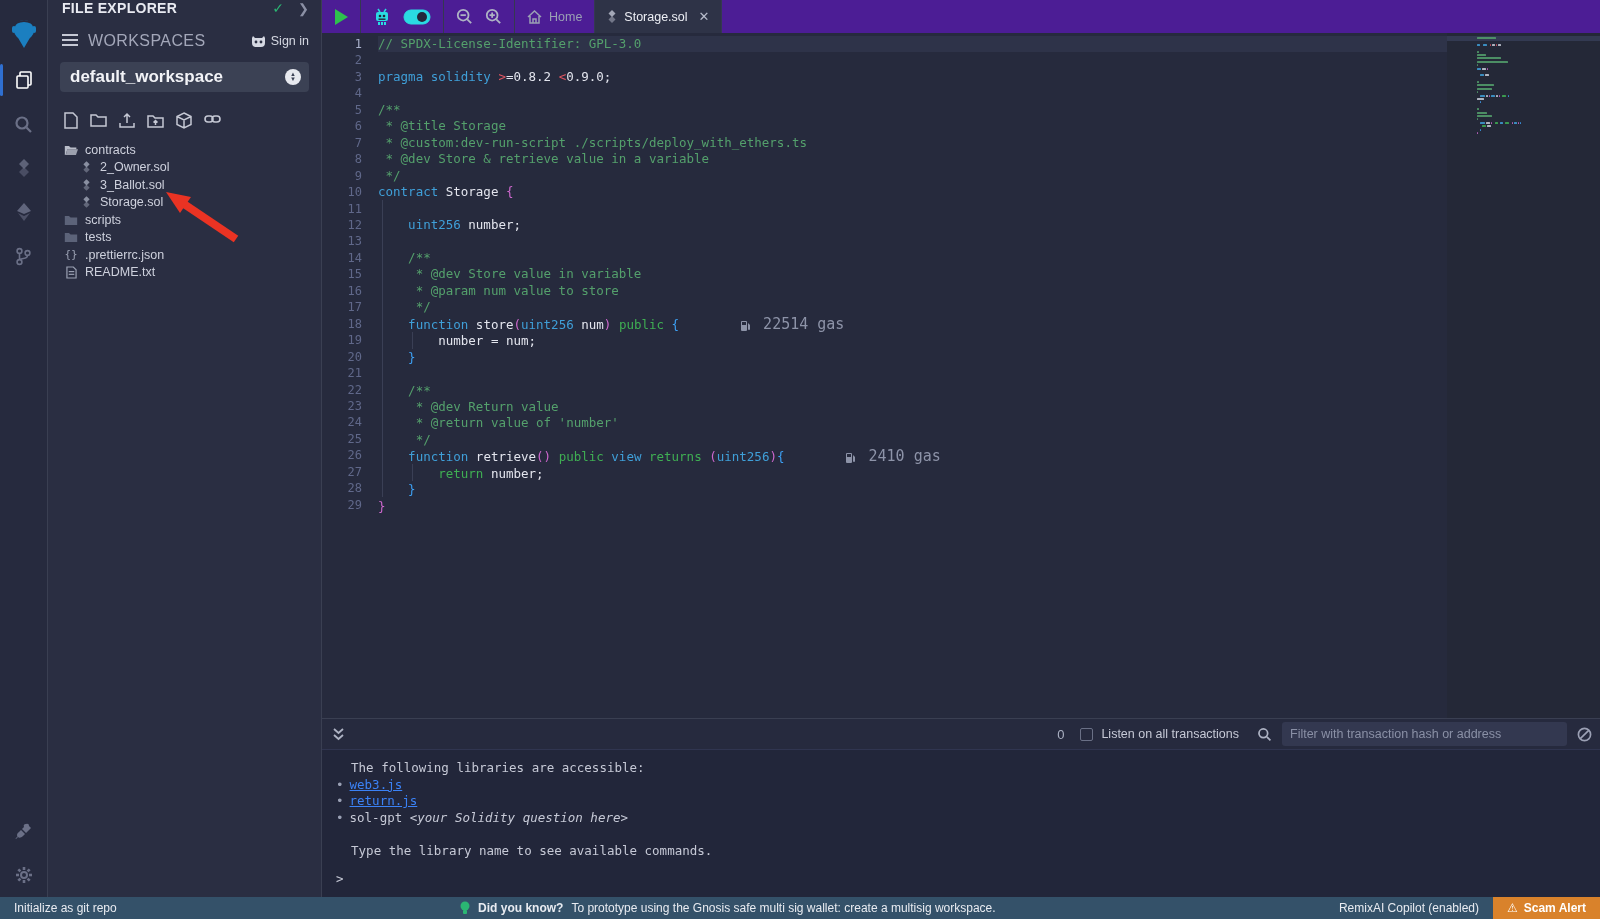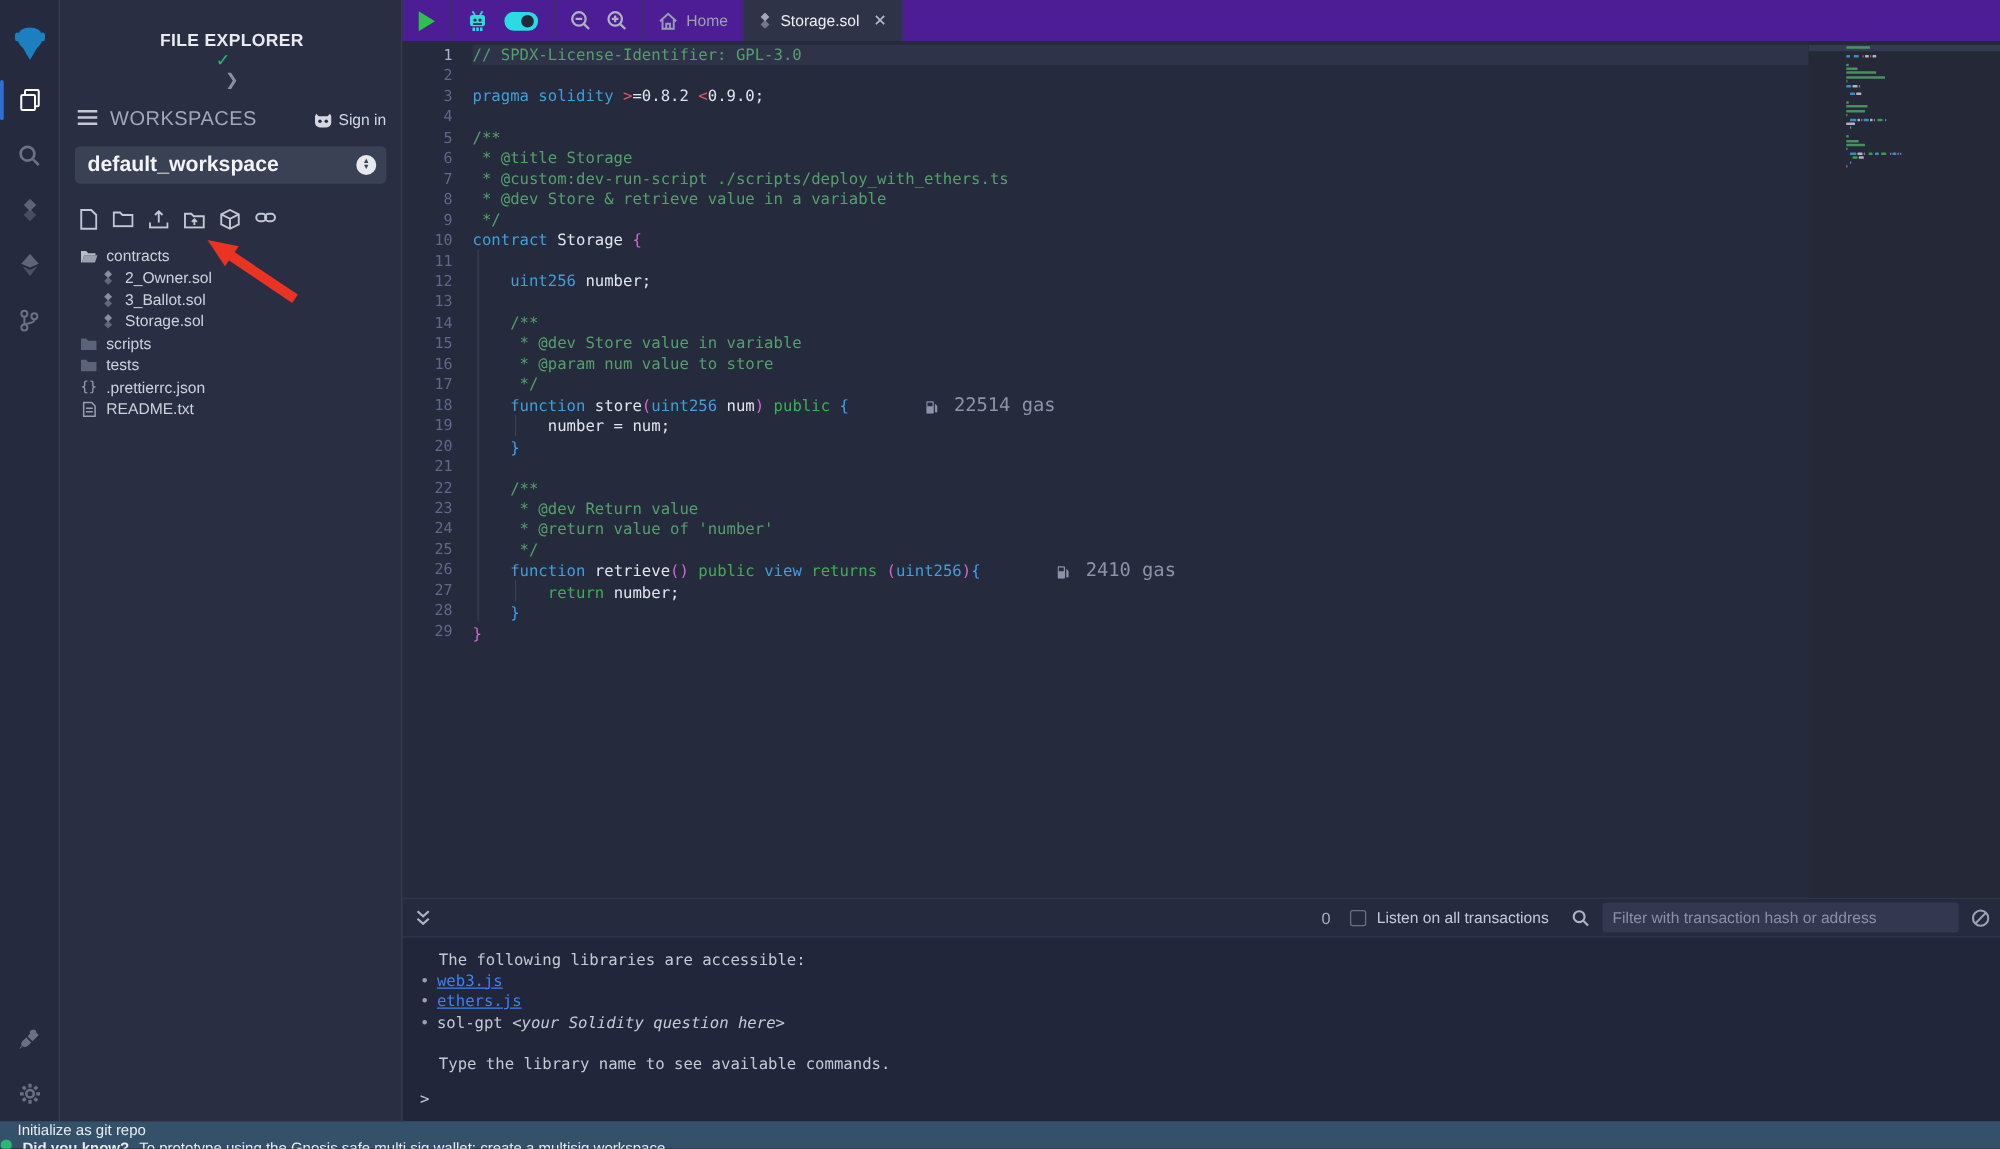--- a/index.html
+++ b/index.html
@@ -16,21 +16,21 @@
                color:#6b7087; position:relative; cursor:pointer; }
   .side-icon.active { color:#ffffff; }
   .side-icon.active::before { content:""; position:absolute; left:0; top:6px; bottom:6px;
                               width:3px; background:#2f6fd0; border-radius:2px; }
   .side-icon svg { display:block; }
   .remix-logo { width:48px; height:50px; display:flex; align-items:center; justify-content:center; }
 
   
   .file-panel { width:274px; background:#2a2e42; border-right:1px solid #3a3f52;
                 position:relative; display:flex; flex-direction:column; }
-  .fp-header { display:flex; align-items:center; padding:24px 12px 10px 14px;flex-direction:column; }
+  .fp-header { display:flex; align-items:center; padding:0 12px 10px 14px; }
   .fp-title { font-size:14px; font-weight:bold; color:#e8eaf1; letter-spacing:.3px; flex:1; }
   .fp-check { color:#2bb673; font-size:14px; margin-right:14px; }
   .fp-chevron { color:#8b90a5; font-size:13px; }
   .ws-row { display:flex; align-items:center; padding:6px 12px 6px 14px; color:#a3a7b9; }
   .ws-burger { margin-right:10px; color:#c5c8d4; cursor:pointer; }
   .ws-label { font-size:16px; letter-spacing:.4px; flex:1; }
   .signin { display:flex; align-items:center; gap:5px; color:#d5d8e2; font-size:12.5px; cursor:pointer; }
   .ws-select { margin:6px 12px 10px 12px; background:#3b4154; border-radius:4px; height:30px;
                display:flex; align-items:center; padding:0 8px 0 10px; cursor:pointer; }
   .ws-select .ws-name { flex:1; font-size:17px; font-weight:bold; color:#f2f3f7; }
@@ -100,22 +100,22 @@
   .term-ban { color:#9ba0b4; margin-left:10px; display:flex; cursor:pointer; }
   .term-body { flex:1; padding:10px 0 0 14px; font-family:"DejaVu Sans Mono", monospace;
                font-size:12.5px; line-height:16.5px; color:#c6c9d6; position:relative; }
   .tline { white-space:pre; }
   .tline .bullet { color:#9aa0b4; margin-right:6px; }
   .tline a { color:#3b82f6; text-decoration:underline; cursor:pointer; }
   .tline .ital { font-style:italic; }
   .term-prompt { position:absolute; bottom:10px; left:14px; color:#c6c9d6; }
 
   
-  .statusbar { height:22px; background:#345169; display:flex; font-size:12px;
-               color:#e8ebf1; flex-shrink:0;flex-direction:column; }
+  .statusbar { height:22px; background:#345169; display:flex; align-items:center; font-size:12px;
+               color:#e8ebf1; flex-shrink:0; }
   .sb-left { padding:0 14px; cursor:pointer; }
   .sb-fill { flex:1; }
   .sb-tip { display:flex; align-items:center; gap:8px; }
   .sb-tip b { font-weight:bold; }
   .sb-copilot { padding:0 14px; cursor:pointer; }
   .sb-scam { background:#d9822b; height:22px; display:flex; align-items:center; gap:6px;
              padding:0 14px; color:#fff; font-weight:bold; cursor:pointer; }
   .sb-scam .warn { font-weight:normal; font-size:12px; }
 </style>
 </head>
@@ -614,21 +614,21 @@
           <span class="term-ban">
             <svg width="15" height="15" viewBox="0 0 16 16" fill="none" stroke="currentColor" stroke-width="1.8">
                 <circle cx="8" cy="8" r="6.5"></circle>
                 <line x1="3.5" y1="12.5" x2="12.5" y2="3.5"></line>
               </svg>
           </span>
         </div>
         <div class="term-body" id="term-body">
           <div class="tline">  The following libraries are accessible:</div>
             <div class="tline"><span class="bullet">•</span><a>web3.js</a></div>
-            <div class="tline"><span class="bullet">•</span><a>ethers.js</a></div>
+            <div class="tline"><span class="bullet">•</span><a>return.js</a></div>
             <div class="tline"><span class="bullet">•</span>sol-gpt <span class="ital">&lt;your Solidity question here&gt;</span></div>
             <div class="tline">&nbsp;</div>
             <div class="tline">  Type the library name to see available commands.</div>
             <div class="term-prompt">&gt;</div>
         </div>
       </div>
     </div>
   </div>
 
   <div class="statusbar">

